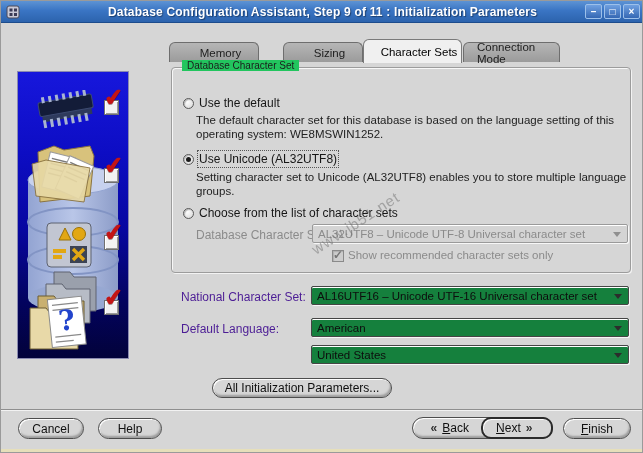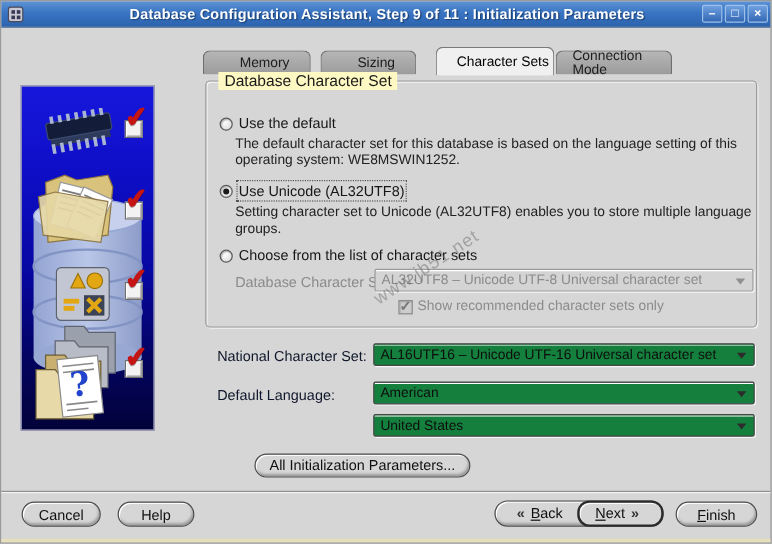--- a/index.html
+++ b/index.html
@@ -58,22 +58,22 @@
     border-color:#7a7a7a; color:#000;
   }
   
   #charset-group {
     position:absolute; left:170px; top:66px; width:460px; height:206px;
     border:1px solid #9c9c9c; border-radius:4px;
     box-shadow:inset 1px 1px 0 rgba(255,255,255,.8), 1px 1px 0 rgba(255,255,255,.7);
     z-index:2;
   }
   #charset-legend {
-    position:absolute; left:10px; top:-8px; padding:0 5px; background:#fef9c3;
-    font-size:13px; color:#1c1c1c;
+    position:absolute; left:10px; top:-8px; padding:0 5px; background:#22c55e;
+    font-size:10px; color:#1c1c1c;
   }
   
   .radio {
     position:absolute; width:11px; height:11px; border-radius:50%;
     background:radial-gradient(circle at 35% 30%, #ffffff 0%, #e2e2e2 70%, #c9c9c9 100%);
     border:1px solid #5a5a5a; box-shadow:inset 1px 1px 1px #b8b8b8;
   }
   .radio.selected::after {
     content:""; position:absolute; left:2px; top:2px; width:5px; height:5px;
     border-radius:50%; background:#1a1a1a;
@@ -97,21 +97,21 @@
     display:flex; align-items:center; padding:0 20px 0 5px;
     font-size:11.5px; color:#0d0d0d; white-space:nowrap; overflow:hidden; cursor:default;
   }
   .combo .arrow {
     position:absolute; right:6px; top:7px; width:0; height:0;
     border-left:4px solid transparent; border-right:4px solid transparent;
     border-top:5px solid #2c2c2c;
   }
   .combo.disabled { background:#d4d4d4; color:#8b8b8b; border-color:#9a9a9a; }
   .combo.disabled .arrow { border-top-color:#8f8f8f; }
-  .field-label { position:absolute; font-size:12px; color:#0f172a; white-space:nowrap; }
+  .field-label { position:absolute; font-size:12px; color:#4c1d95; white-space:nowrap; }
   
   .btn {
     position:absolute; display:flex; align-items:center; justify-content:center;
     background:#d6d6d6; border:1px solid #4d4d4d; border-radius:11px;
     font-size:12px; color:#101010; cursor:default; white-space:nowrap;
     box-shadow:inset 1px 1px 0 rgba(255,255,255,.95), inset -1px -2px 2px rgba(110,110,110,.55);
   }
   .btn u { text-decoration:underline; }
   #backnext {
     position:absolute; left:411px; top:416px; width:141px; height:22px;
@@ -249,21 +249,21 @@
     <div class="step-box" style="top:96px"></div>
     <div class="step-box" style="top:163px"></div>
     <div class="step-box" style="top:228px"></div>
     <div class="step-check" style="top:16px">✔</div>
     <div class="step-check" style="top:84px">✔</div>
     <div class="step-check" style="top:151px">✔</div>
     <div class="step-check" style="top:216px">✔</div>
   </div>
 
   <div class="tab" style="left:168px; width:90px;">Memory</div>
-  <div class="tab" style="left:266px; width:80px;">Sizing</div>
+  <div class="tab" style="left:282px; width:80px;">Sizing</div>
   <div class="tab active" style="left:362px; width:99px;">Character Sets</div>
   <div class="tab" style="left:462px; width:97px;">Connection Mode</div>
 
   <div id="charset-group">
     <div id="charset-legend">Database Character Set</div>
 
     <div class="radio" style="left:11px; top:30px;"></div>
     <div class="opt-label" style="left:27px; top:28px;">Use the default</div>
     <div class="opt-desc" style="left:24px; top:45px; width:444px;">The default character set for this database is based on the language setting of this operating system: WE8MSWIN1252.</div>
 

